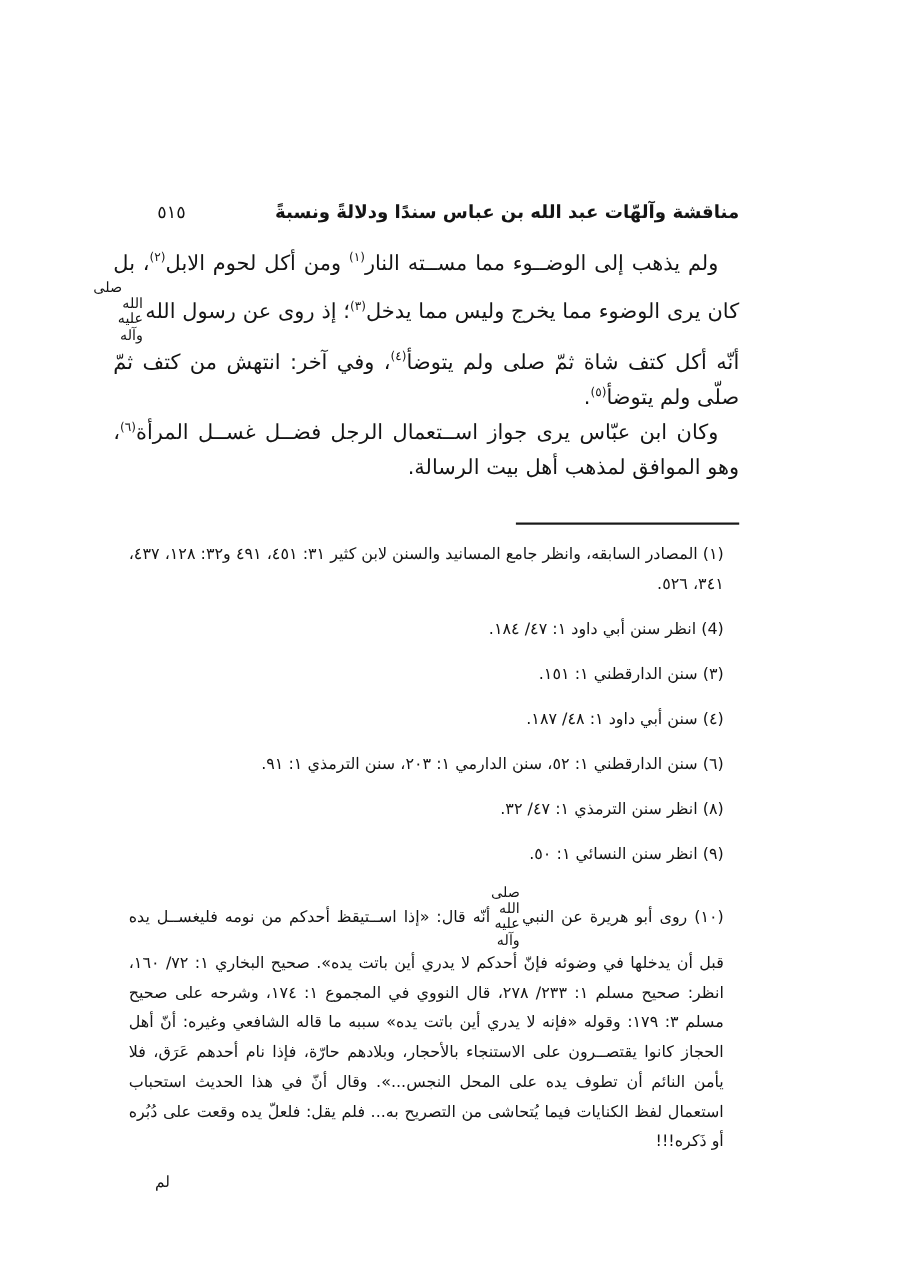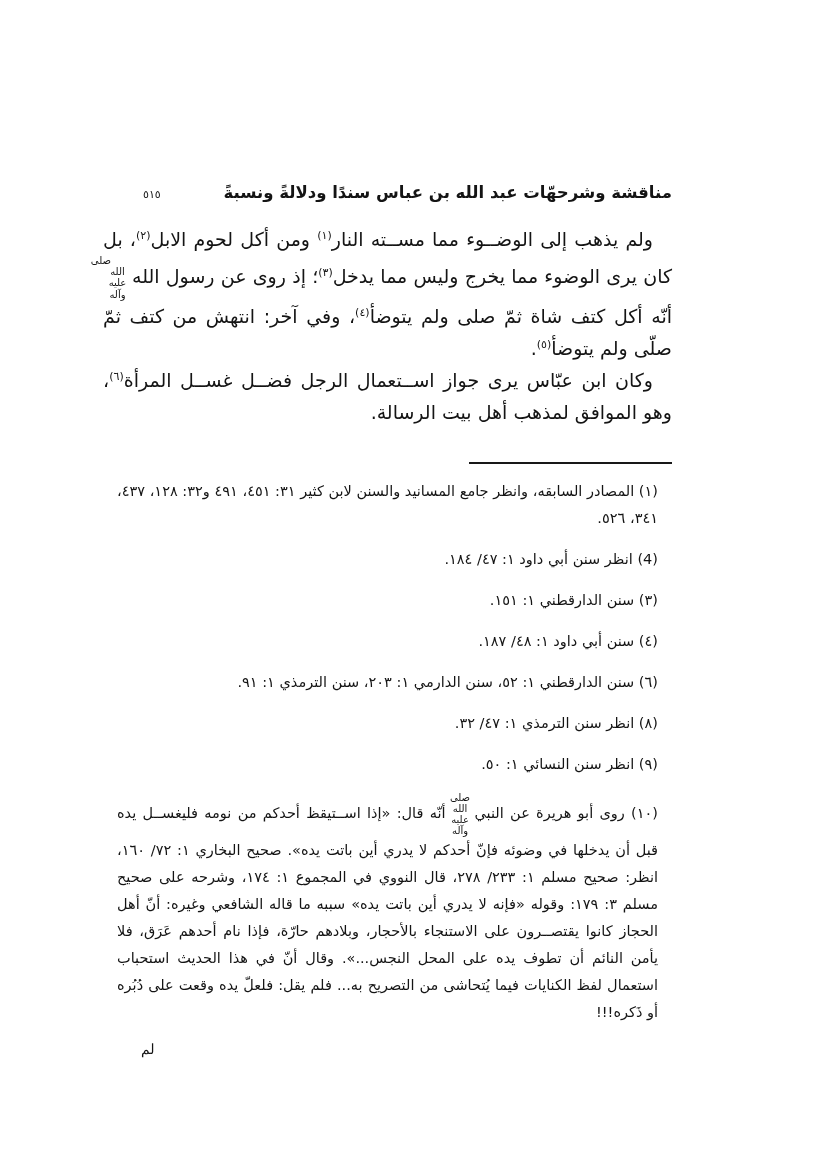--- a/index.html
+++ b/index.html
@@ -24,43 +24,42 @@
     justify-content: space-between;
     align-items: baseline;
     margin-bottom: 21px;
   }
   .doc-title {
     font-size: 16.5px;
     font-weight: bold;
     white-space: nowrap;
   }
   .page-number {
-    font-size: 11px;
+    font-size: 16px;
     margin-left: 40px; 
   }
   .body-text {
     font-size: 19px;
     line-height: 32px;
     text-align: justify;
   }
   .body-text p {
     margin: 0;
     text-indent: 19px;
   }
   sup.fnref {
     font-size: 0.58em;
     vertical-align: super;
     line-height: 0;
   }
   .honorific {
     display: inline-block;
     width: 25px;
-    font-size: 10px;
+    font-size: 13px;
     line-height: 1.12;
-    text-align: center;
     vertical-align: middle;
     margin: 0 2px;
   }
   hr.fn-sep {
     width: 203px;
     border: 0;
     border-top: 2px solid #181818;
     margin: 34px 0 12px auto; 
   }
   .footnotes {
@@ -78,21 +77,21 @@
     font-family: Liberation Serif, serif;
   }
 </style>
 </head>
 <body>
 
 <div class="page">
   <div class="content">
 
     <div class="page-header">
-      <div class="doc-title">مناقشة وشرحهّات عبد الله بن عباس سندًا ودلالةً ونسبةً</div>
+      <div class="doc-title">مناقشة وآلهّات عبد الله بن عباس سندًا ودلالةً ونسبةً</div>
       <div class="page-number">٥١٥</div>
     </div>
 
     <div class="body-text">
       <p><span>ولم يذهب إلى الوضــوء مما مســته النار<sup class="fnref">(١)</sup> ومن أكل لحوم الابل<sup class="fnref">(٢)</sup>، بل كان يرى الوضوء مما يخرج وليس مما يدخل<sup class="fnref">(٣)</sup>؛ إذ روى عن رسول الله</span><span class="honorific">صلى الله عليه وآله</span><span>أنّه أكل كتف شاة ثمّ صلى ولم يتوضأ<sup class="fnref">(٤)</sup>، وفي آخر: انتهش من كتف ثمّ صلّى ولم يتوضأ<sup class="fnref">(٥)</sup>.</span></p>
       <p>وكان ابن عبّاس يرى جواز اســتعمال الرجل فضــل غســل المرأة<sup class="fnref">(٦)</sup>، وهو الموافق لمذهب أهل بيت الرسالة.</p>
     </div>
 
     <hr class="fn-sep">
 

